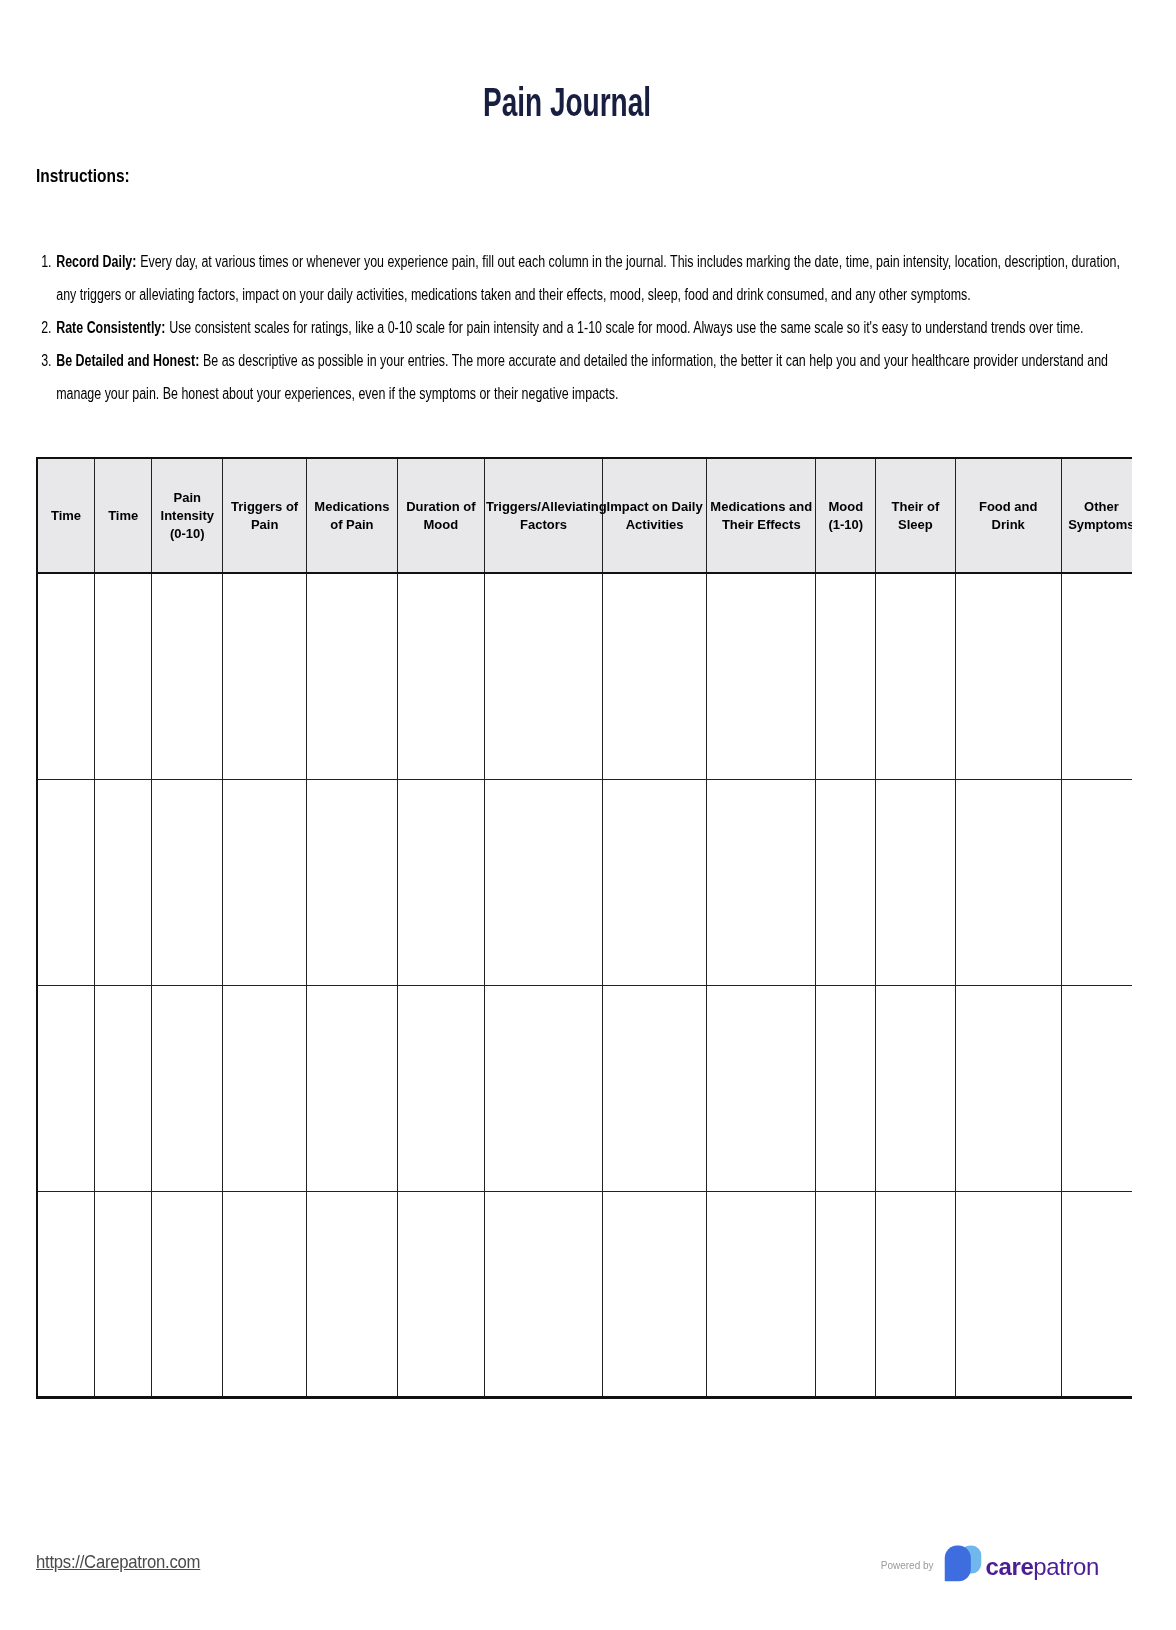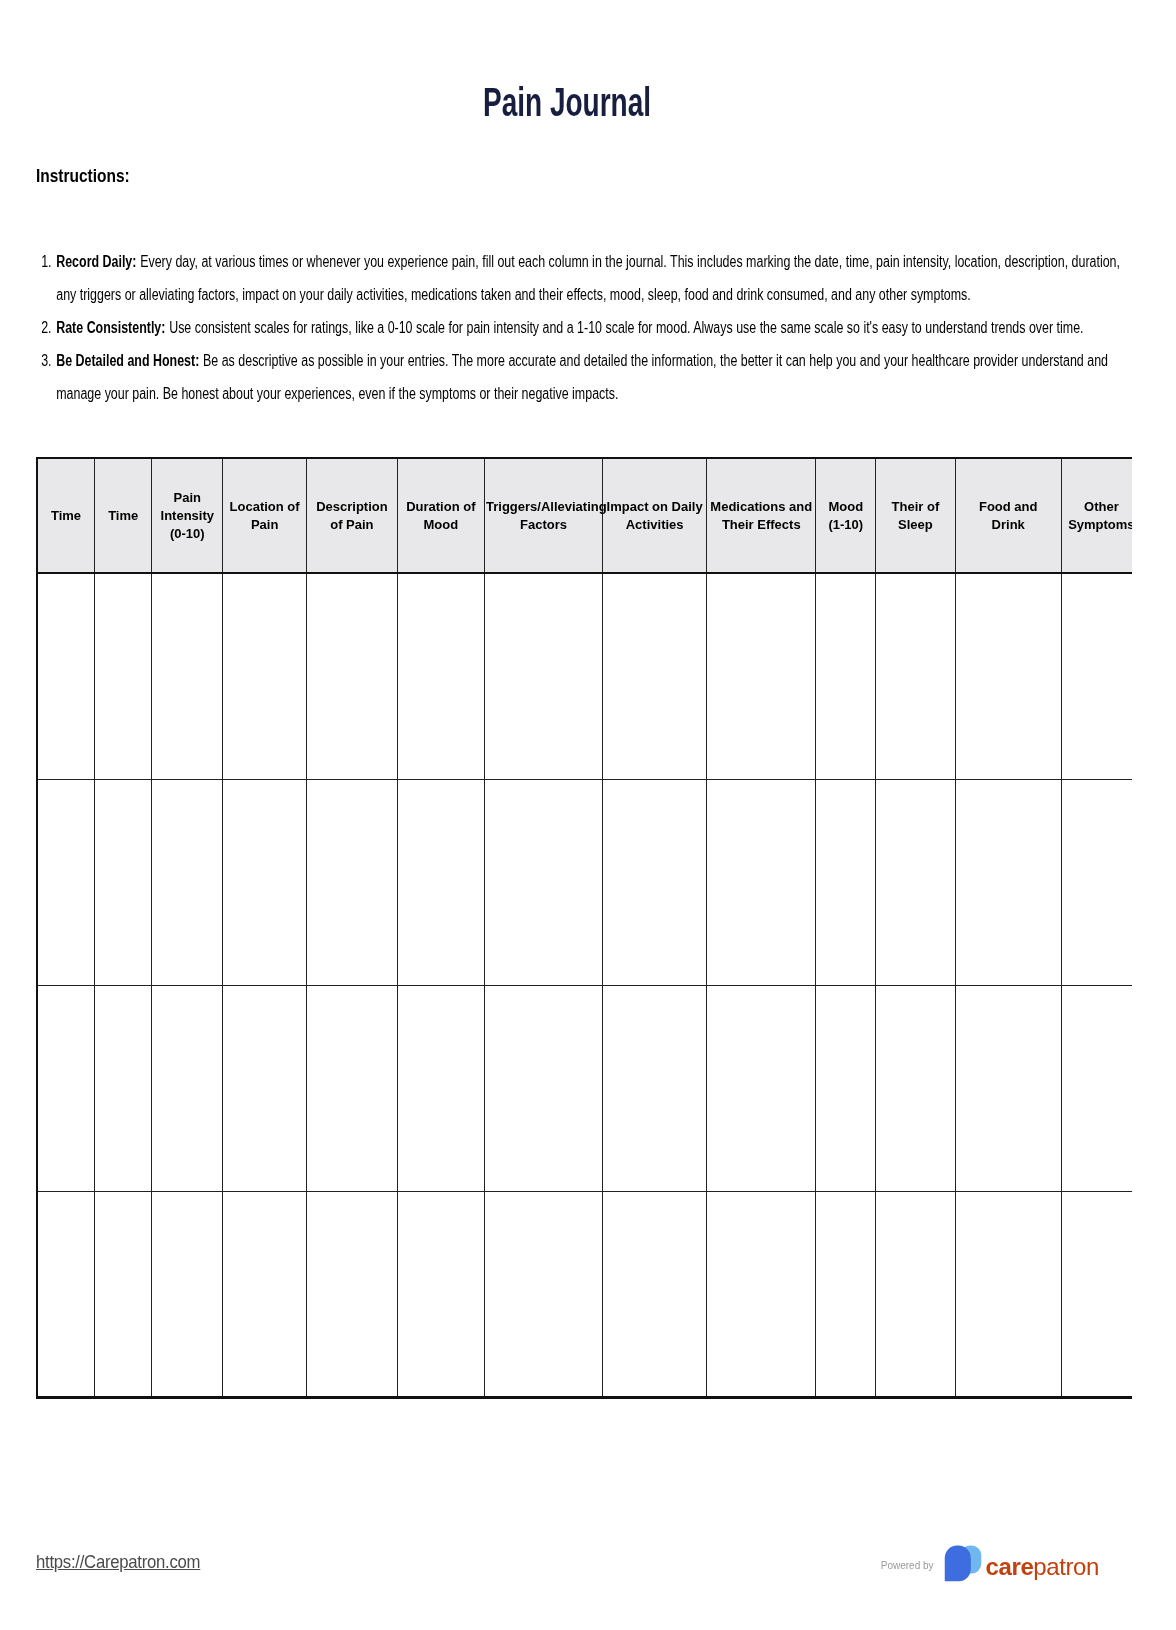--- a/index.html
+++ b/index.html
@@ -72,21 +72,21 @@
     display:flex;justify-content:space-between;align-items:flex-end;text-align:center;
   }
   .site-link{
     font-size:19px;color:#4a4a4a;text-decoration:underline;
     letter-spacing:-0.3px;margin-bottom:12px;
     transform:scaleX(0.88);transform-origin:0 100%;
   }
   .powered{display:flex;align-items:center;}
   .powered-label{font-size:10px;color:#9a9a9a;margin-right:9px;position:relative;top:2px;padding-left:48px;}
   .logo-icon{width:40px;height:44px;flex:none;margin-right:3px;}
-  .brand{font-size:24px;color:#c2410c;letter-spacing:-0.4px;margin-top:8px;}
+  .brand{font-size:24px;color:#4c1d95;letter-spacing:-0.4px;margin-top:8px;}
   .brand strong{font-weight:bold;}
 </style>
 </head>
 <body>
 
 <div class="page">
 
   <div class="title-row">
     <h1 class="title">Pain Journal</h1>
   </div>
@@ -127,23 +127,23 @@
         <col style="width: 9.6%;">
         <col style="width: 7.3%;">
       </colgroup>
     <thead>
       <tr>
           <th>Time</th>
           <th>Time</th>
           <th>Pain
 Intensity
 (0-10)</th>
-          <th>Location of
+          <th>Triggers of
 Pain</th>
-          <th>Description
+          <th>Medications
 of Pain</th>
           <th>Duration of
 Mood</th>
           <th>Triggers/Alleviating
 Factors</th>
           <th>Impact on Daily
 Activities</th>
           <th>Medications and
 Their Effects</th>
           <th>Mood

